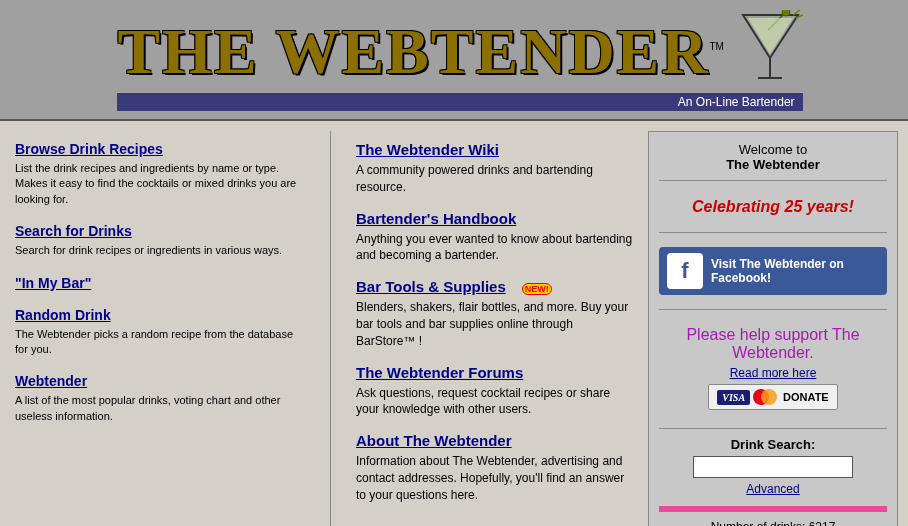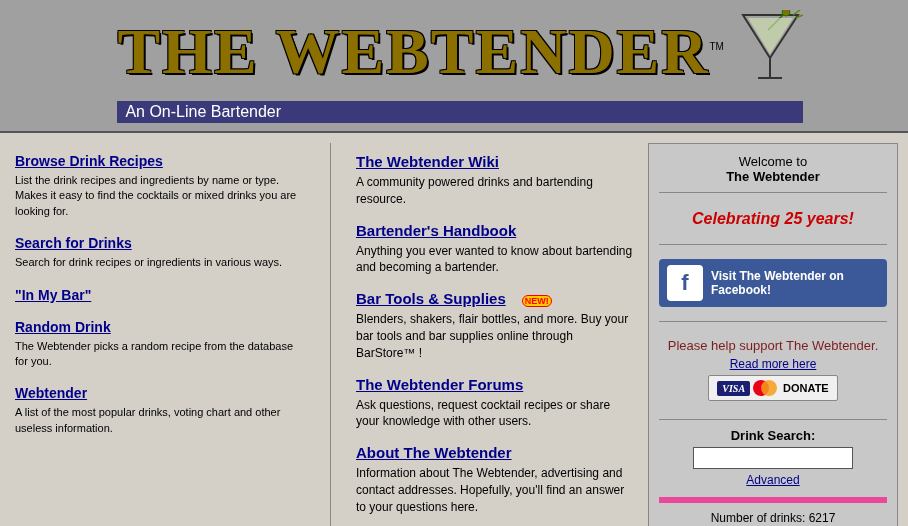--- a/index.html
+++ b/index.html
@@ -22,25 +22,25 @@
       font-weight: bold;
       color: #8B7000;
       text-shadow: 2px 2px 0 #000, -1px -1px 0 #000, 1px -1px 0 #000, -1px 1px 0 #000;
       letter-spacing: 2px;
       display: inline-block;
       vertical-align: middle;
     }
     .header-subtitle {
       background-color: #3a3a7a;
       color: #fff;
-      font-size: 16px;
+      font-size: 12px;
       padding: 2px 8px;
       display: block;
-      text-align: left;
-      margin-top: 8px;
+      text-align: right;
+      margin-top: 0;
     }
     .header-tm {
       font-size: 10px;
       color: #000;
       vertical-align: super;
     }
     .martini-glass {
       display: inline-block;
       vertical-align: middle;
       margin-left: 10px;
@@ -166,24 +166,24 @@
       width: 36px;
       height: 36px;
       border-radius: 4px;
       display: flex;
       align-items: center;
       justify-content: center;
       margin-right: 8px;
       flex-shrink: 0;
     }
     .support-text {
-      font-size: 13px;
+      font-size: 16px;
       text-align: center;
       margin: 8px 0 4px 0;
-      color: #7f1d1d;
+      color: #a21caf;
     }
     .support-link {
       color: #00008b;
       text-decoration: underline;
       font-size: 12px;
     }
     .donate-btn {
       display: flex;
       flex-direction: row;
       align-items: center;

